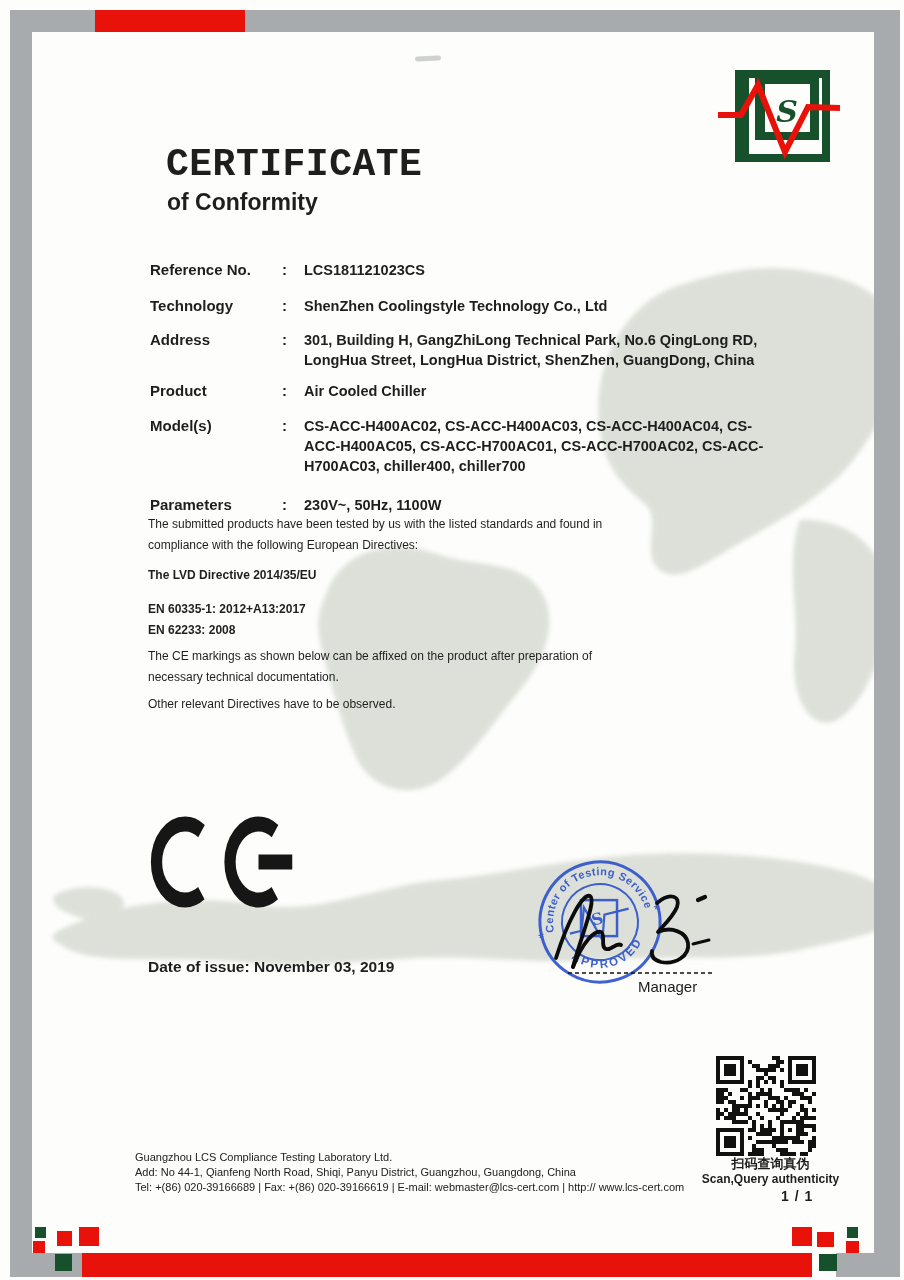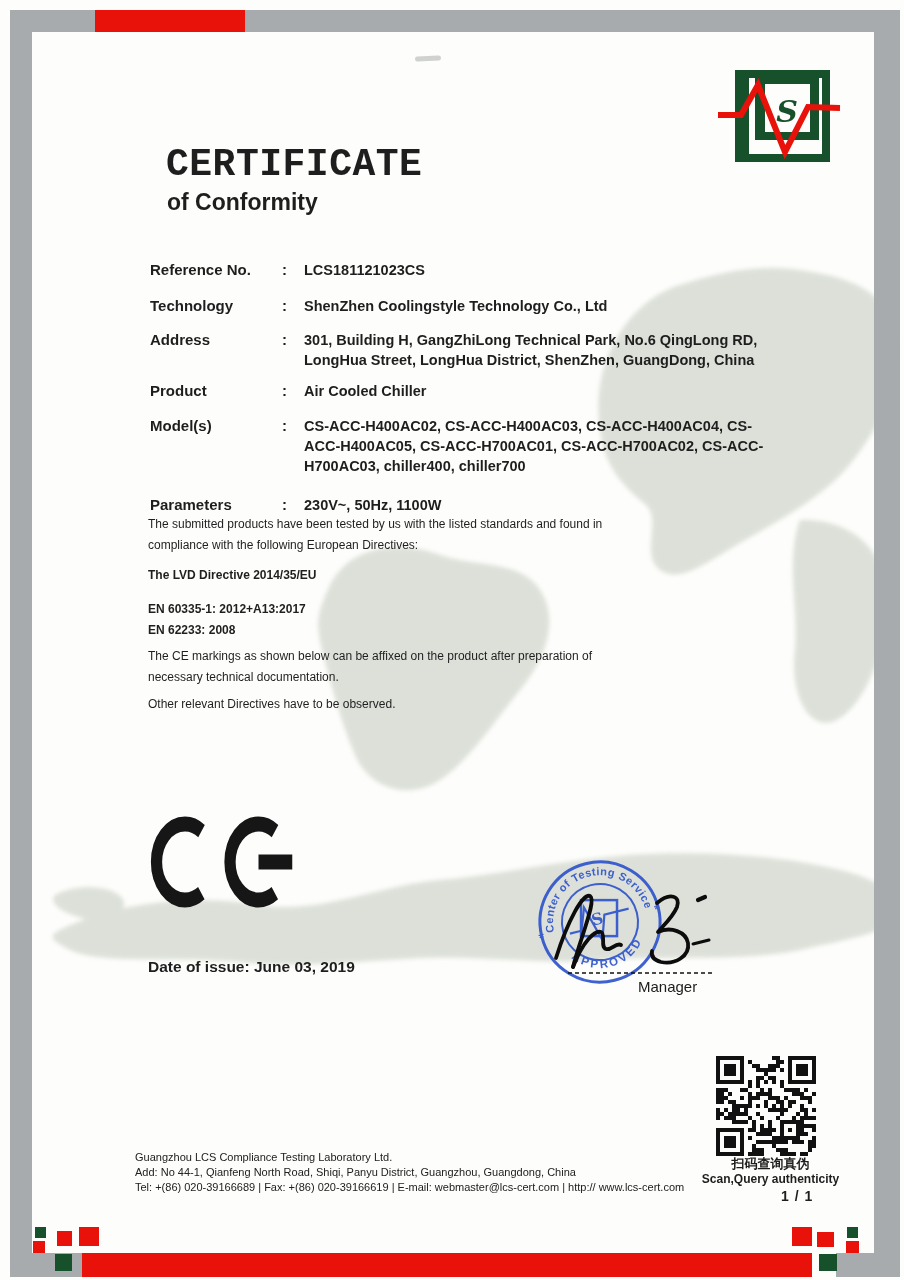--- a/index.html
+++ b/index.html
@@ -132,21 +132,21 @@
 necessary technical documentation.</p>
     <p>Other relevant Directives have to be observed.</p>
   </div>
 
   <svg class="z" style="left:146px;top:810px;" width="150" height="104" viewBox="0 0 200 104" preserveAspectRatio="none" aria-label="CE">
     <circle cx="52" cy="52" r="38" fill="none" stroke="#161616" stroke-width="15" stroke-dasharray="165.8 72.96" stroke-dashoffset="202.3"></circle>
     <circle cx="150" cy="52" r="38" fill="none" stroke="#161616" stroke-width="15" stroke-dasharray="165.8 72.96" stroke-dashoffset="202.3"></circle>
     <rect x="150" y="44.5" width="45" height="15" fill="#161616"></rect>
   </svg>
 
-  <div class="z" id="date-line">Date of issue: June 03, 2019</div>
+  <div class="z" id="date-line">Date of issue: November 03, 2019</div>
 
   <svg class="z" style="left:510px;top:840px;" width="235" height="168" viewBox="0 0 235 168">
     <defs>
       <path id="arcTop" d="M 45.8 98.1 A 47 47 0 1 1 134.2 98.1" fill="none"></path>
       <path id="arcBot" d="M 48.3 101.4 A 46 46 0 0 0 131.7 101.4" fill="none"></path>
     </defs>
     <g transform="rotate(-14 90 82)" opacity="0.92">
       <circle cx="90" cy="82" r="60" fill="none" stroke="#2f55cc" stroke-width="3"></circle>
       <circle cx="90" cy="82" r="38" fill="none" stroke="#2f55cc" stroke-width="2"></circle>
       <text style="font-size:11px;font-weight:bold;fill:#2f55cc;letter-spacing:.5px;">

